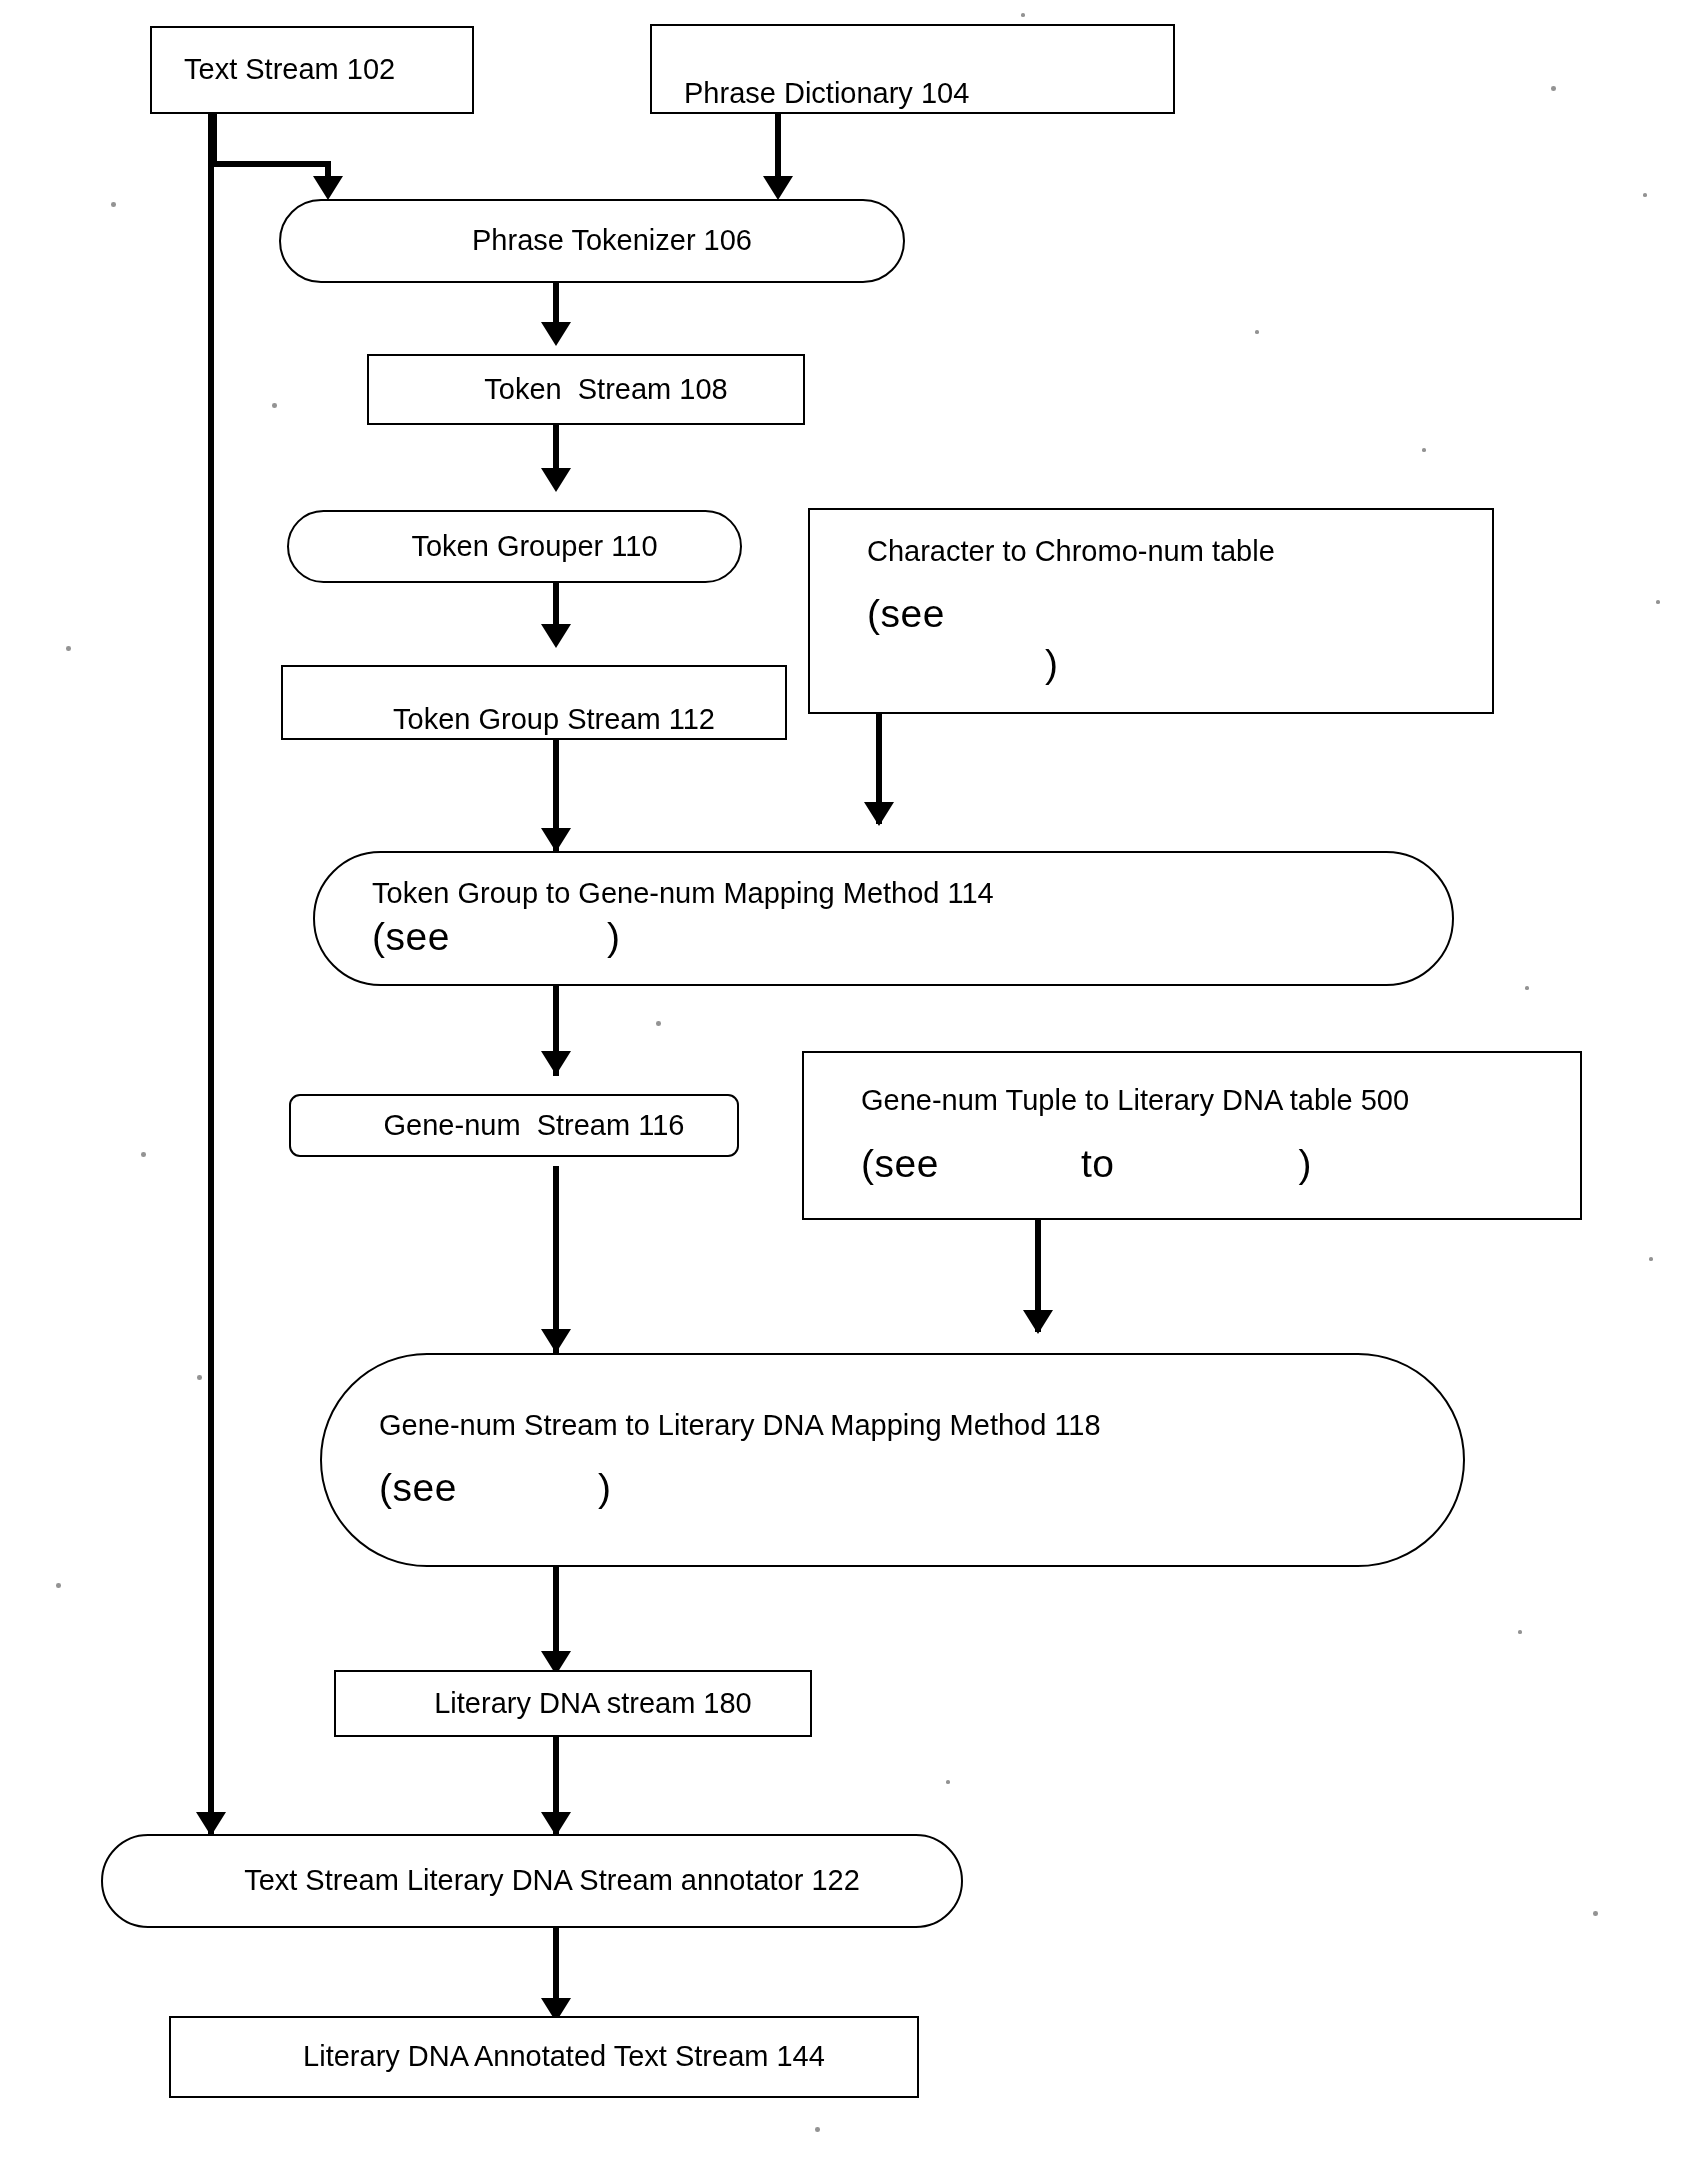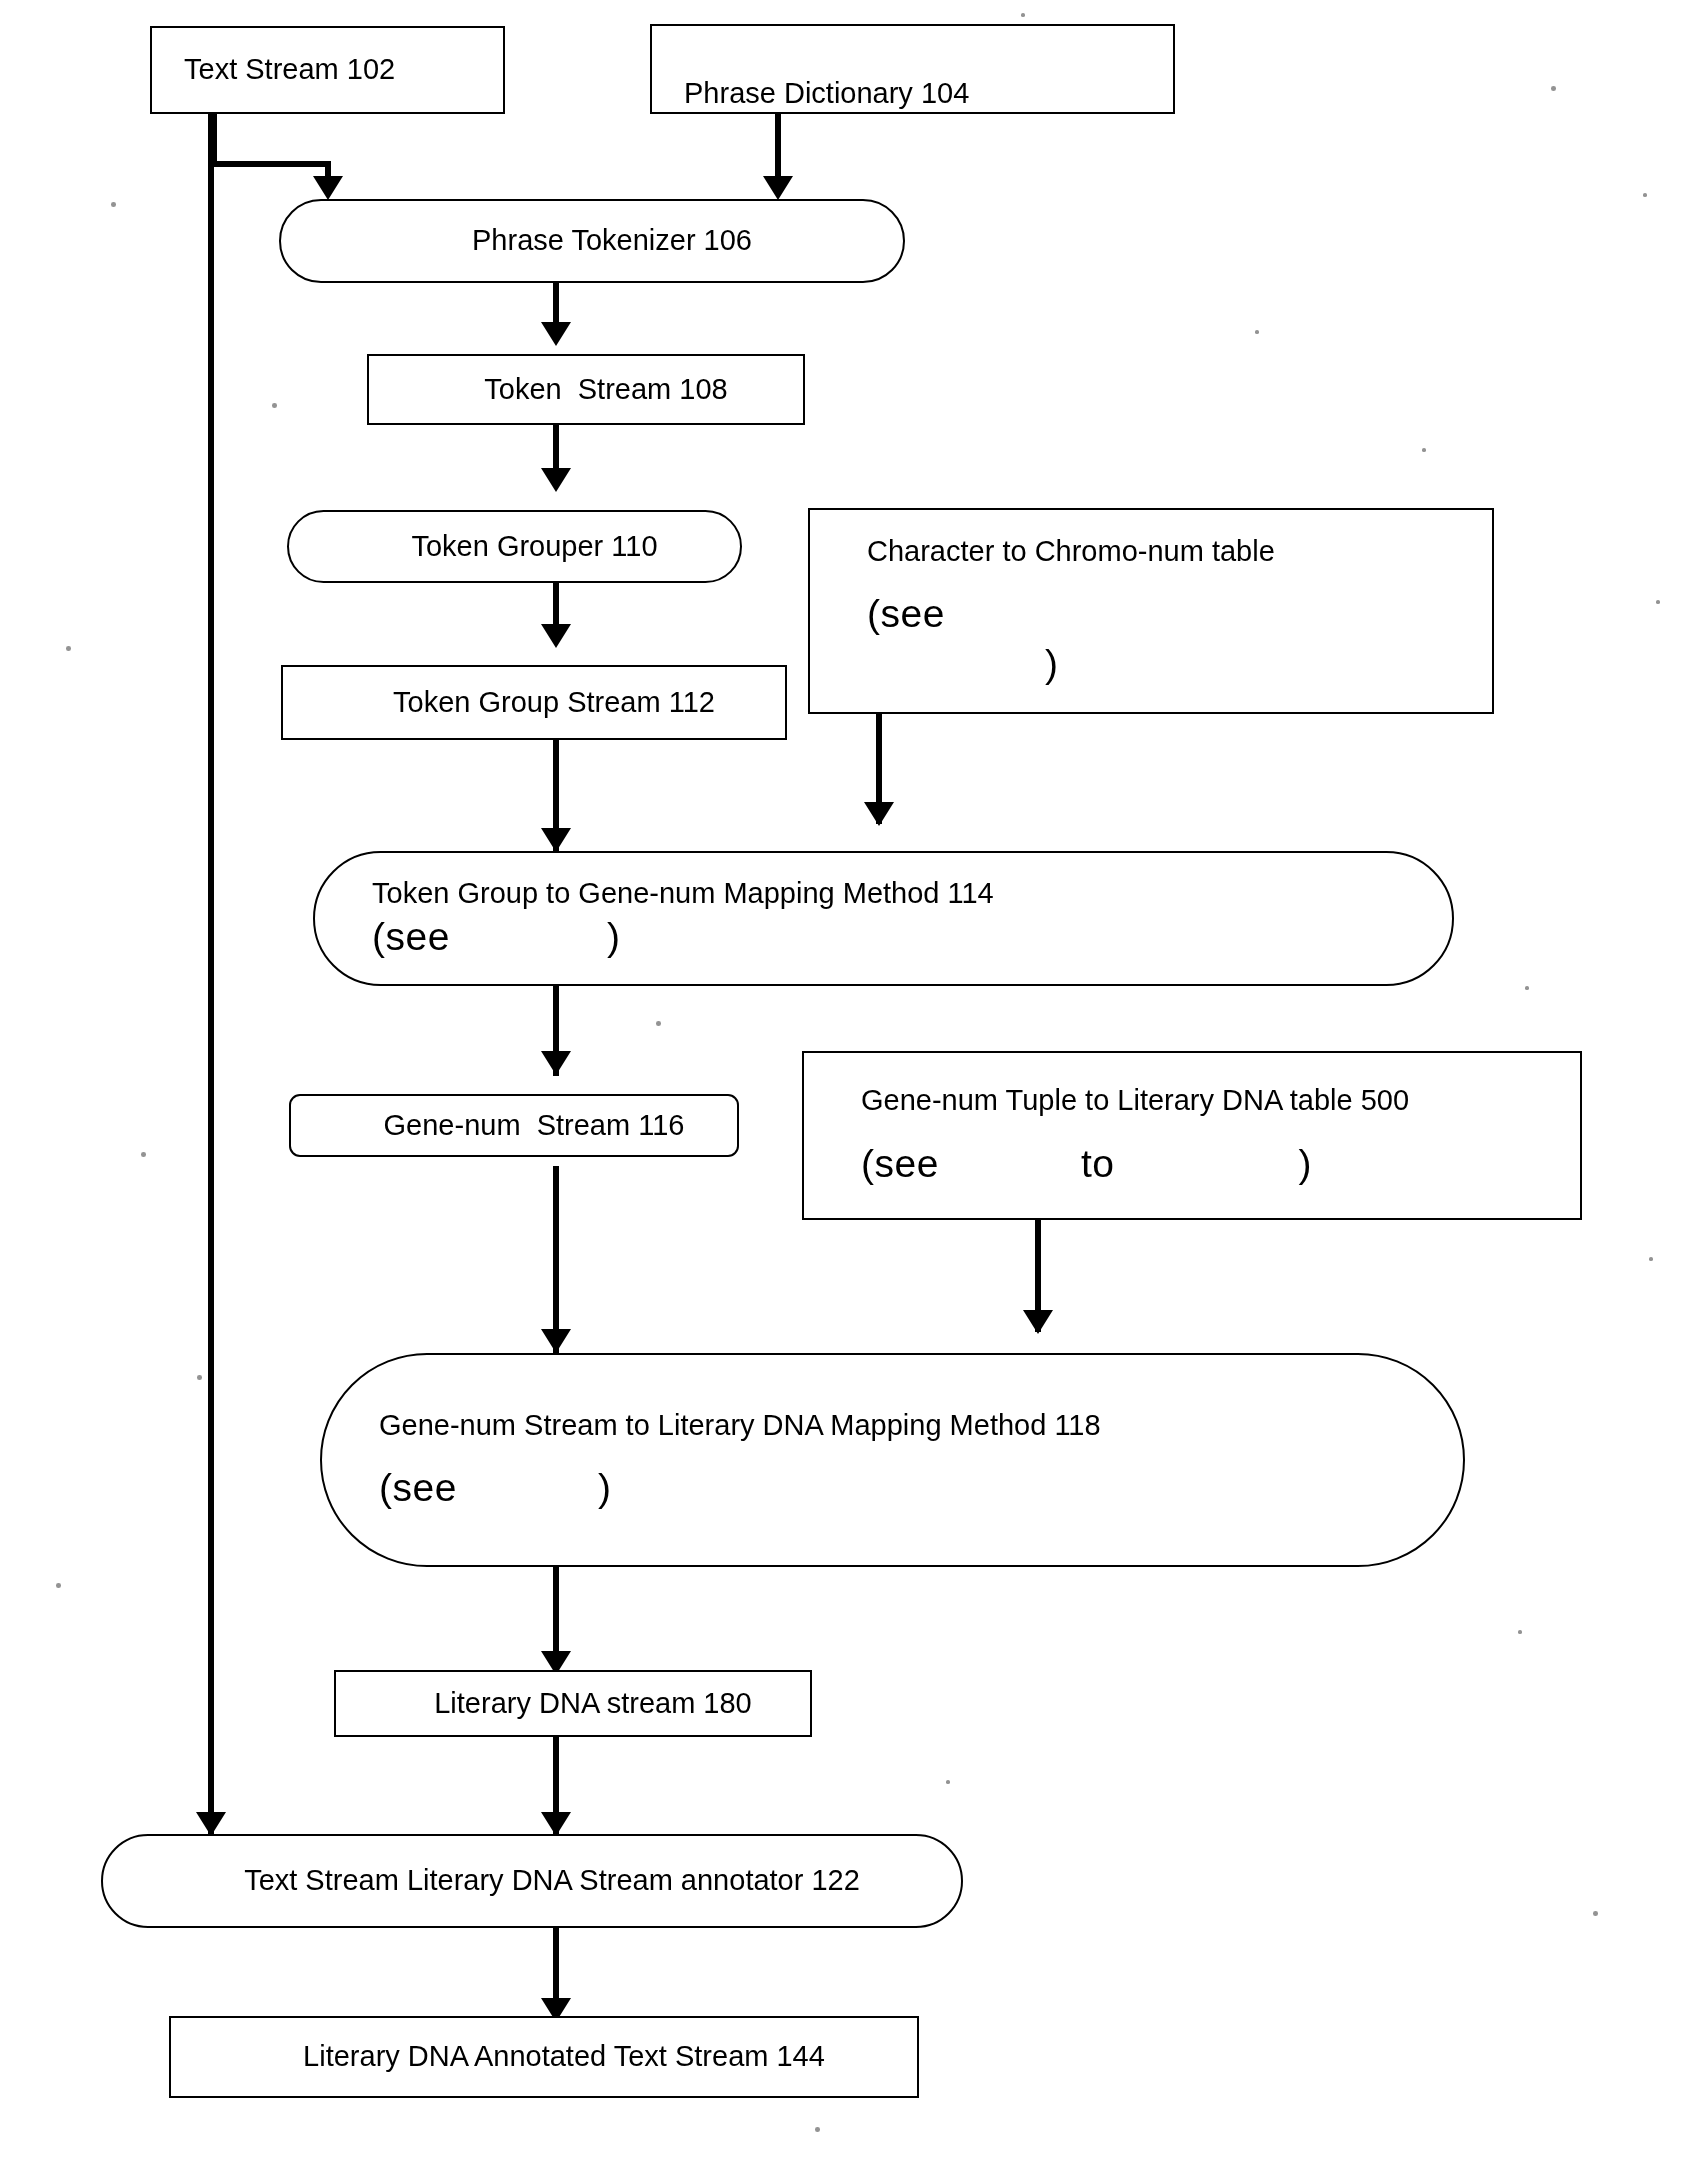--- a/index.html
+++ b/index.html
@@ -140,41 +140,41 @@
 
   <div class="line vline" style="left:553px;top:1731px;height:109px;"></div>
   <div class="arrowhead" style="left:541px;top:1812px;"></div>
 
   <div class="line vline" style="left:208px;top:114px;height:1728px;"></div>
   <div class="arrowhead" style="left:196px;top:1812px;"></div>
 
   <div class="line vline" style="left:553px;top:1926px;height:96px;"></div>
   <div class="arrowhead" style="left:541px;top:1998px;"></div>
 
-  <div class="node rect left t-normal" style="left:150px;top:26px;width:355px;height:88px;">
+  <div class="node rect left t-normal" style="left:150px;top:26px;width:324px;height:88px;">
     <span class="label">Text Stream 102</span>
   </div>
 
   <div class="node rect left t-normal" style="left:650px;top:24px;width:525px;height:90px;align-items:flex-end;">
     <span class="label">Phrase Dictionary 104</span>
   </div>
 
   <div class="node stadium center t-normal" style="left:279px;top:199px;width:626px;height:84px;">
     <span class="label">Phrase Tokenizer 106</span>
   </div>
 
   <div class="node rect center t-normal" style="left:367px;top:354px;width:438px;height:71px;">
     <span class="label">Token  Stream 108</span>
   </div>
 
   <div class="node stadium center t-normal" style="left:287px;top:510px;width:455px;height:73px;">
     <span class="label">Token Grouper 110</span>
   </div>
 
-  <div class="node rect center t-normal" style="left:281px;top:665px;width:506px;height:75px;">
+  <div class="node rect center t-normal" style="left:281px;top:665px;width:506px;height:75px;align-items:flex-end;">
     <span class="label">Token Group Stream 112</span>
   </div>
 
   <div class="node rect left" style="left:808px;top:508px;width:686px;height:206px;">
     <span class="label">
       <span class="t-normal">Character to Chromo-num table</span><br>
       <span class="inline-big">(see</span>
       <span style="display:inline-block;width:178px;"></span><span class="inline-big">)</span>
     </span>
   </div>

